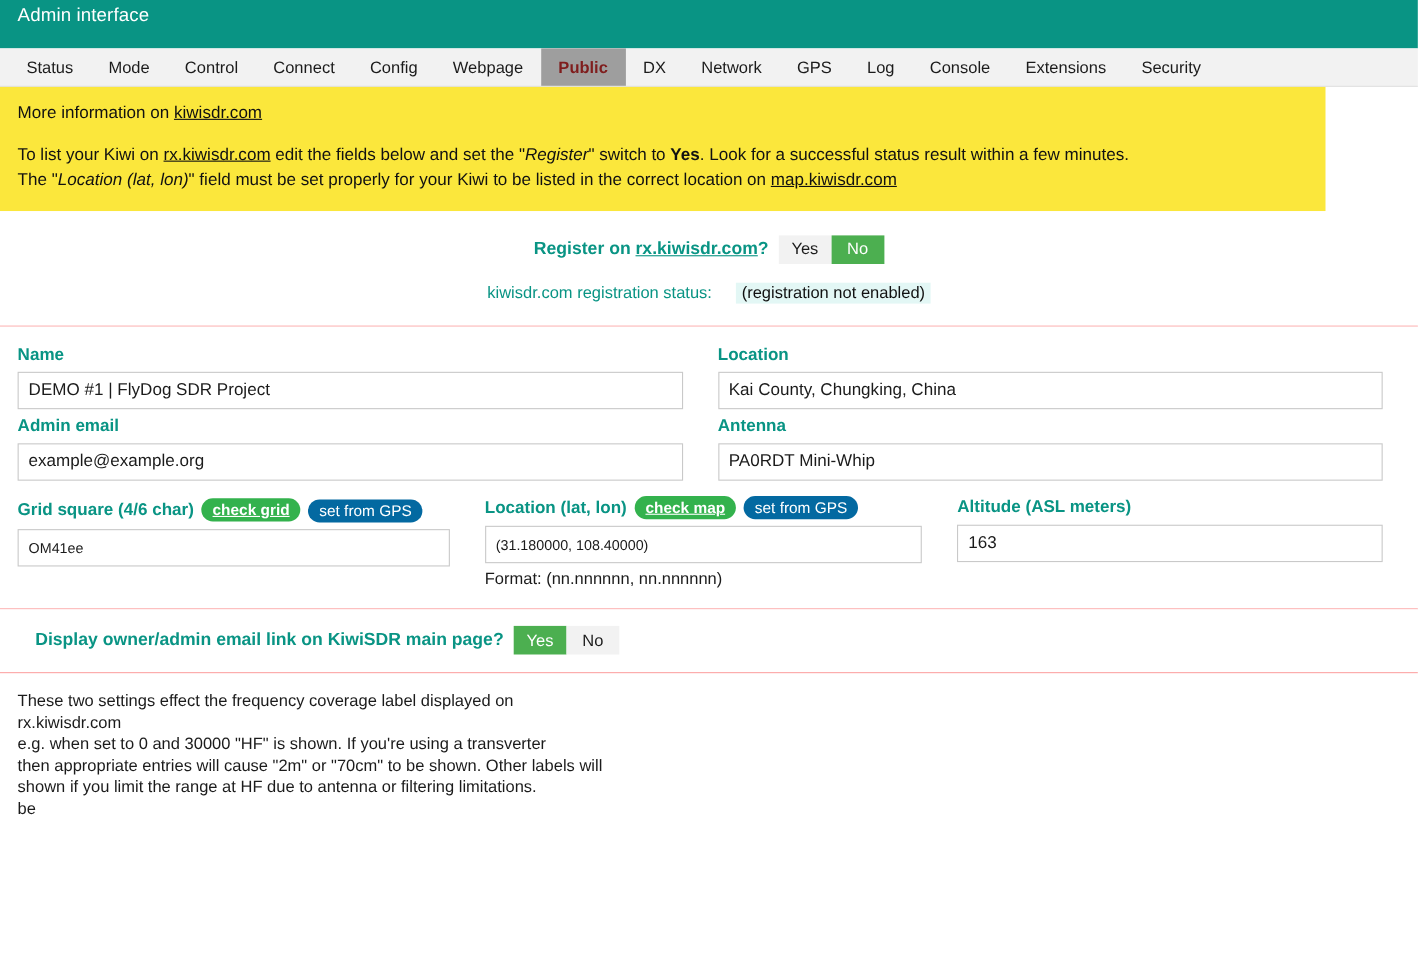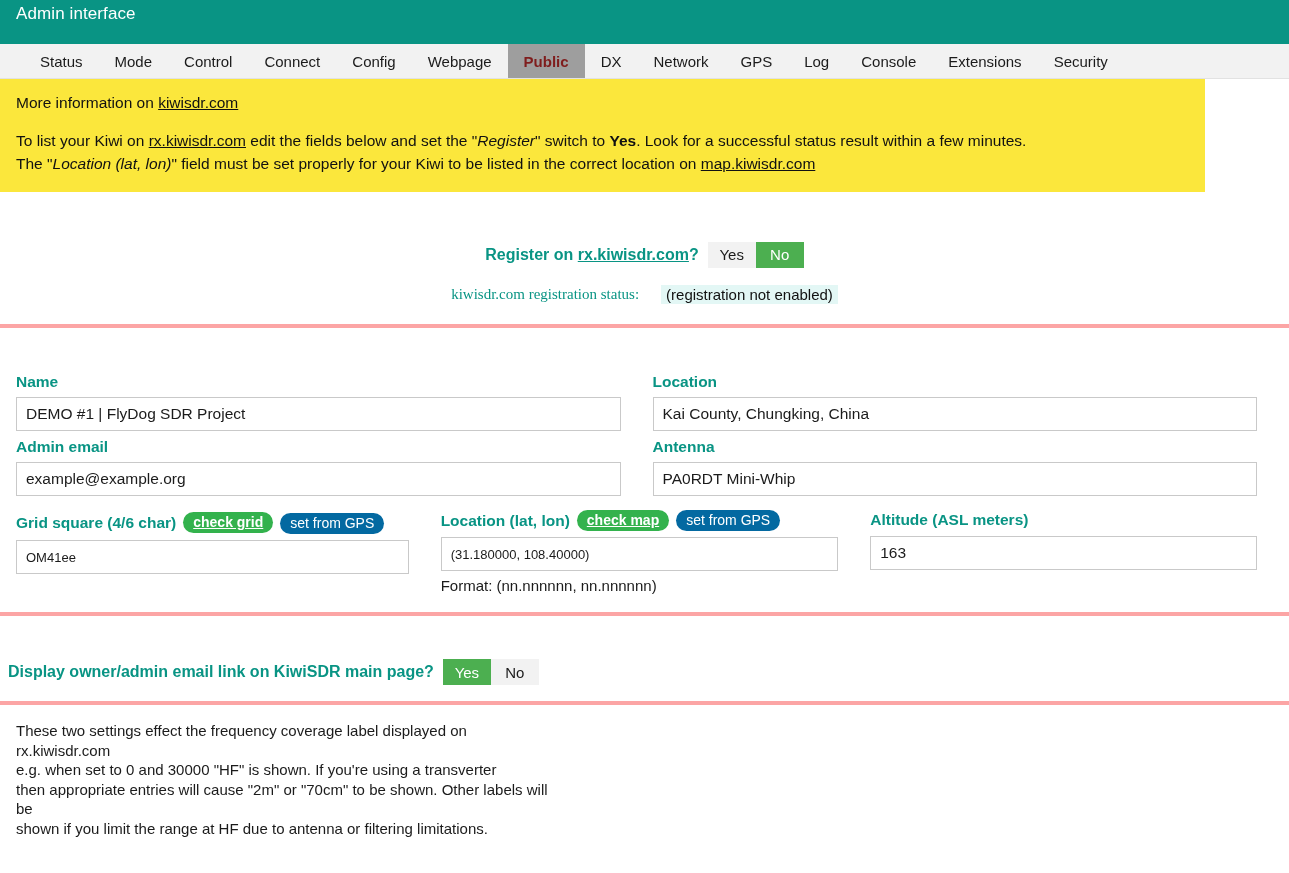--- a/index.html
+++ b/index.html
@@ -25,21 +25,21 @@
     font-size: 17px;
     letter-spacing: .1px;
   }
 
   
   .tabbar {
     background: #f2f2f2;
     height: 35px;
     display: flex;
     align-items: stretch;
-    padding-left: 24px;
+    padding-left: 8px;
     border-bottom: 1px solid #e2e2e2;
   }
   .tab {
     display: flex; align-items: center;
     padding: 0 16px;
     font-size: 15px;
     color: #1b1b1b;
     cursor: pointer;
     white-space: nowrap;
   }
@@ -61,24 +61,23 @@
   .banner a {
     color: #111;
     text-decoration: underline;
   }
   .banner .sp { height: 14px; }
   .banner i { font-style: italic; }
   .banner b { font-weight: bold; }
 
   
   .panel {
-    border-bottom: 4px solid #fca5a5;
+    border-bottom: 1px solid #fca5a5;
     background: #fff;
     padding: 0;
-    margin-top: 28px;
   }
 
   
   .register-panel {
     padding: 22px 0 20px 0;
     text-align: center;
   }
   .register-line {
     display: flex; align-items: center; justify-content: center;
     gap: 0;
@@ -106,21 +105,21 @@
   }
   .seg-btn.on {
     background: #4caf50;
     color: #ffffff;
   }
   .status-line {
     margin-top: 17px;
     display: flex; align-items: center; justify-content: center;
     font-size: 15px;
   }
-  .status-label { color: #099484; font-family: Liberation Serif, serif; }
+  .status-label { color: #099484; }
   .status-value {
     background: #e3f7f5;
     color: #111;
     padding: 1px 5px;
     margin-left: 22px;
   }
 
   
   .fields-panel { padding: 10px 16px 14px 0; }
   .row2 {
@@ -181,21 +180,21 @@
   .c-alt    { width: 424px; padding: 0 16px; }
   .hint {
     font-size: 15px;
     color: #1b1b1b;
     margin-top: 6px;
   }
   .badgewrap-2 { display: block; margin-top: 3px; }
 
   
   .email-panel {
-    padding: 15px 0 16px 8px;
+    padding: 15px 0 16px 32px;
     display: flex; align-items: center;
   }
   .email-label {
     color: #099484; font-weight: bold; font-size: 16px;
     margin-right: 9px;
   }
 
   
   .cov-panel { padding: 10px 0 6px 0; }
   .notes {
@@ -345,16 +344,16 @@
     <span class="seg-btn" id="em-no">No</span>
   </span>
 </div>
 
 <div class="cov-panel">
   <div class="notes">
     <div>These two settings effect the frequency coverage label displayed on</div>
     <div>rx.kiwisdr.com</div>
     <div>e.g. when set to 0 and 30000 "HF" is shown. If you're using a transverter</div>
     <div>then appropriate entries will cause "2m" or "70cm" to be shown. Other labels will</div>
+    <div>shown if you limit the range at HF due to antenna or filtering limitations.</div>
     <div>be</div>
-    <div>shown if you limit the range at HF due to antenna or filtering limitations.</div>
   </div>
 </div>
 
 </body></html>

